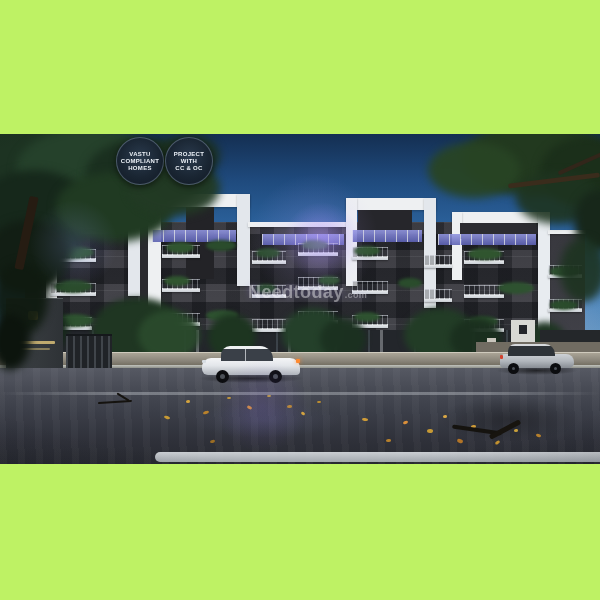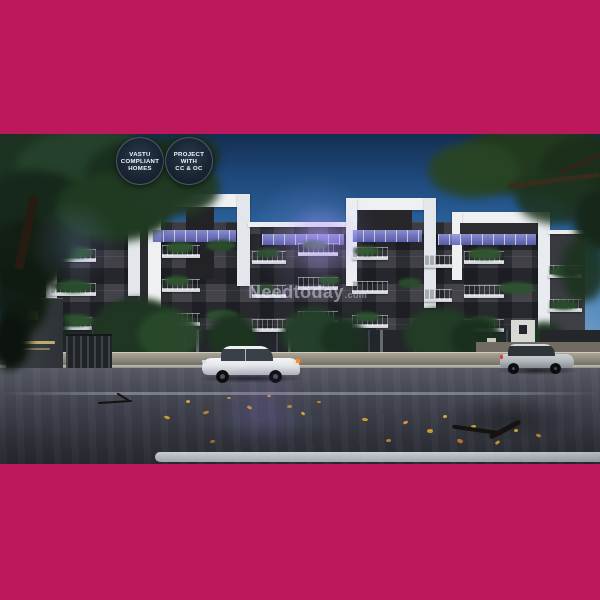--- a/index.html
+++ b/index.html
@@ -1,17 +1,17 @@
 <!DOCTYPE html>
 <html><head>
 <meta charset="utf-8">
 <style>
   html,body{margin:0;padding:0;background:#050505;}
   body{font-family:"Liberation Sans",sans-serif;}
-  .stage{position:relative;width:600px;height:600px;background:#be185d;overflow:hidden;}
+  .stage{position:relative;width:600px;height:600px;background:#bef264;overflow:hidden;}
   .photo{position:absolute;left:0;top:134px;width:600px;height:330px;overflow:hidden;
     background:linear-gradient(180deg,#142f52 0%,#1f4a7d 14%,#2f68a4 32%,#4182ba 52%,#6ea0c8 72%,#9db8d2 88%,#b8c4cd 100%);}
   .photo > div{position:absolute;}
   .layer{inset:0;pointer-events:none;}
   .layer>div{position:absolute;}
 
   .haze{left:430px;top:120px;width:220px;height:130px;border-radius:50%;
     background:radial-gradient(closest-side,rgba(200,190,210,.35),rgba(0,0,0,0));}
 
   

